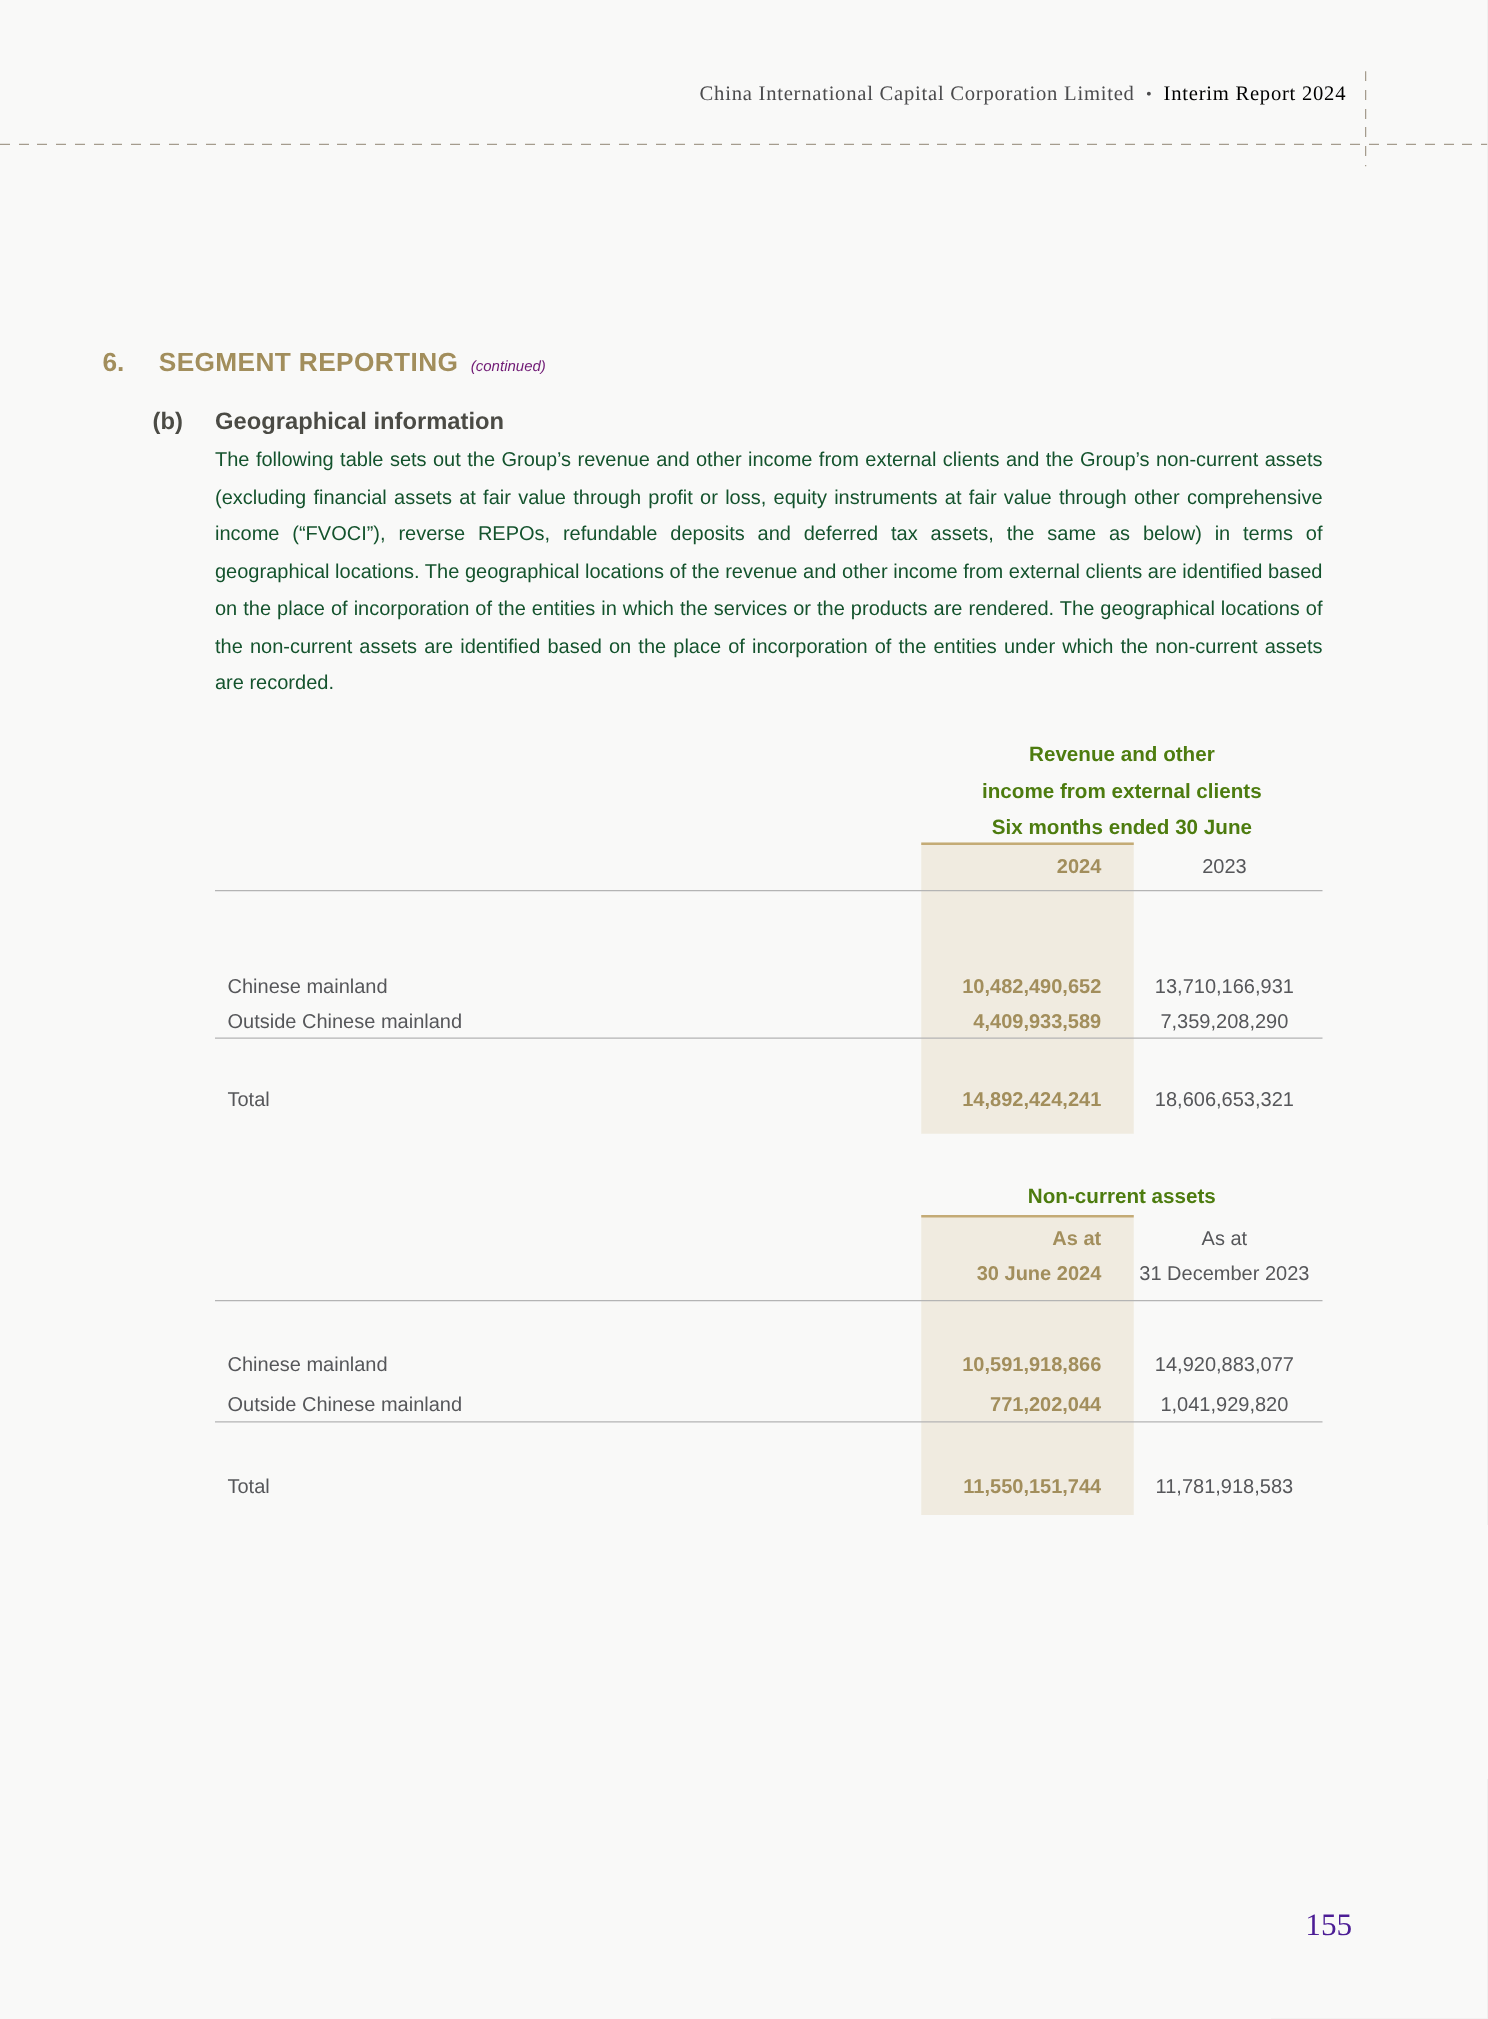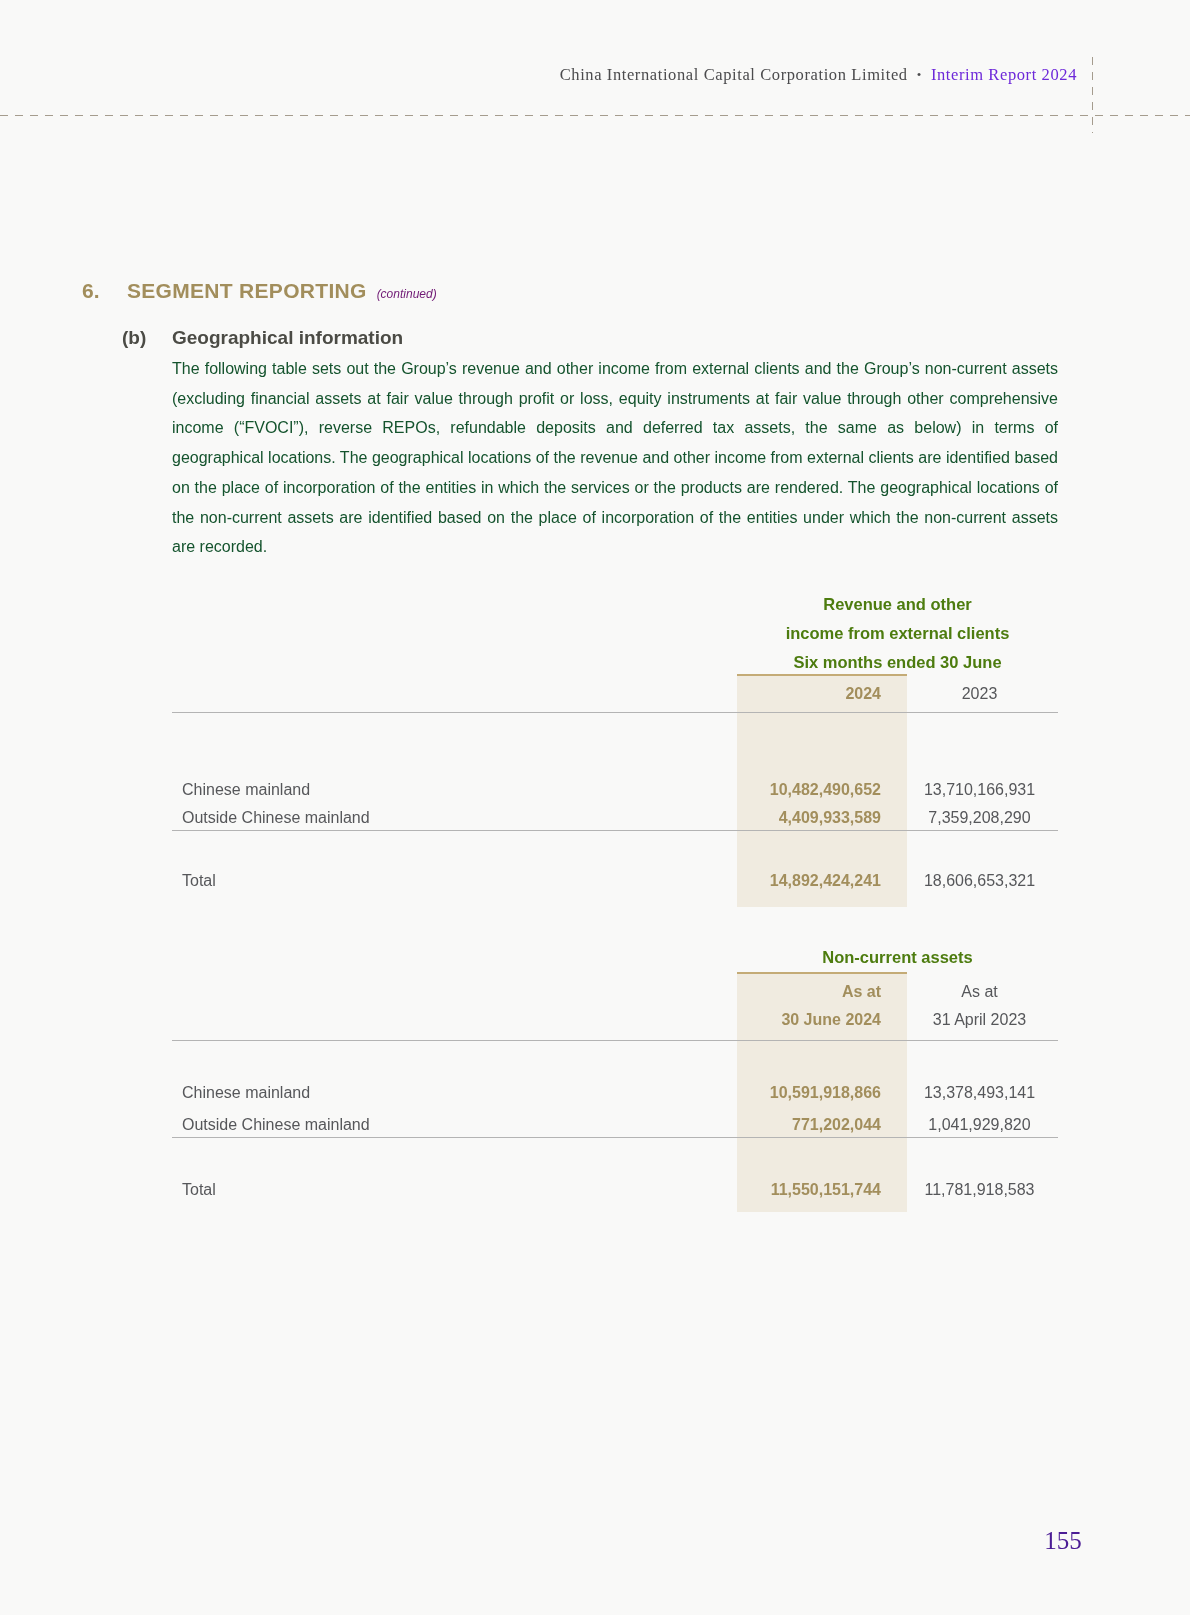--- a/index.html
+++ b/index.html
@@ -10,21 +10,21 @@
     background:#f9f9f8; overflow:hidden;
     font-family:"Liberation Sans", sans-serif;
   }
   
   .doc-header {
     position:absolute; top:65px; right:113px;
     font-family:"Liberation Serif", serif;
     font-size:16.5px; line-height:20px; letter-spacing:0.6px;
     color:#4b4b4d; white-space:nowrap;
   }
-  .doc-header .report { color:#6d28d9; }
+  .doc-header .report { color:#000000; }
   .doc-header .bullet { color:#4b4b4d; margin:0 9px; font-size:13px; vertical-align:1px; }
   .dash-h {
     position:absolute; top:115px; left:0; width:1190px; height:1px;
     background:repeating-linear-gradient(to right, #a59c8e 0 8px, transparent 8px 15px);
   }
   .dash-v {
     position:absolute; top:57px; left:1092px; width:1px; height:76px;
     background:repeating-linear-gradient(to bottom, #a59c8e 0 8px, transparent 8px 15px);
   }
   
@@ -156,27 +156,27 @@
     </div>
     <div class="beige"></div>
     <div class="t-row head-cols-a">
       <span class="t-label"></span>
       <span class="t-col1 gold">As at</span>
       <span class="t-col2">As at</span>
     </div>
     <div class="t-row head-cols-b">
       <span class="t-label"></span>
       <span class="t-col1 gold">30 June 2024</span>
-      <span class="t-col2">31 April 2023</span>
+      <span class="t-col2">31 December 2023</span>
     </div>
     <div class="rule rule-a"></div>
     <div class="t-row row-0">
       <span class="t-label">Chinese mainland</span>
       <span class="t-col1 gold">10,591,918,866</span>
-      <span class="t-col2">13,378,493,141</span>
+      <span class="t-col2">14,920,883,077</span>
     </div>
     <div class="t-row row-1">
       <span class="t-label">Outside Chinese mainland</span>
       <span class="t-col1 gold">771,202,044</span>
       <span class="t-col2">1,041,929,820</span>
     </div>
     <div class="rule rule-b"></div>
     <div class="t-row row-total">
       <span class="t-label">Total</span>
       <span class="t-col1 gold">11,550,151,744</span>

